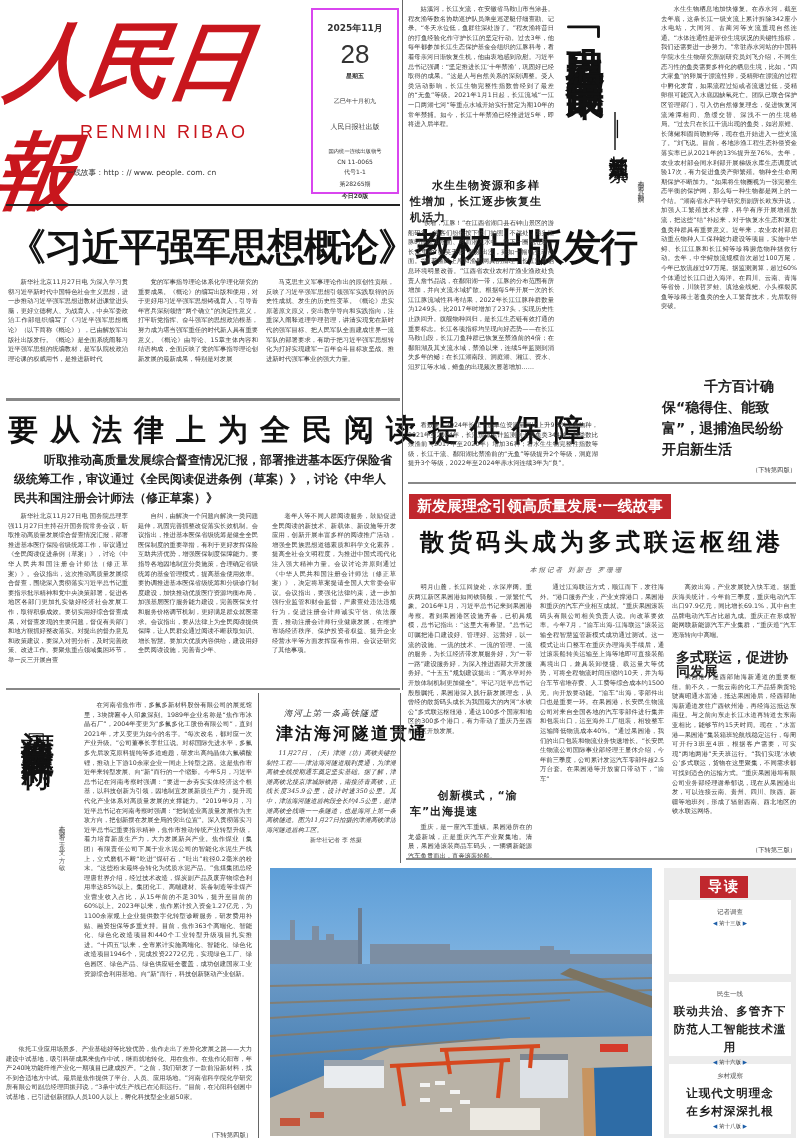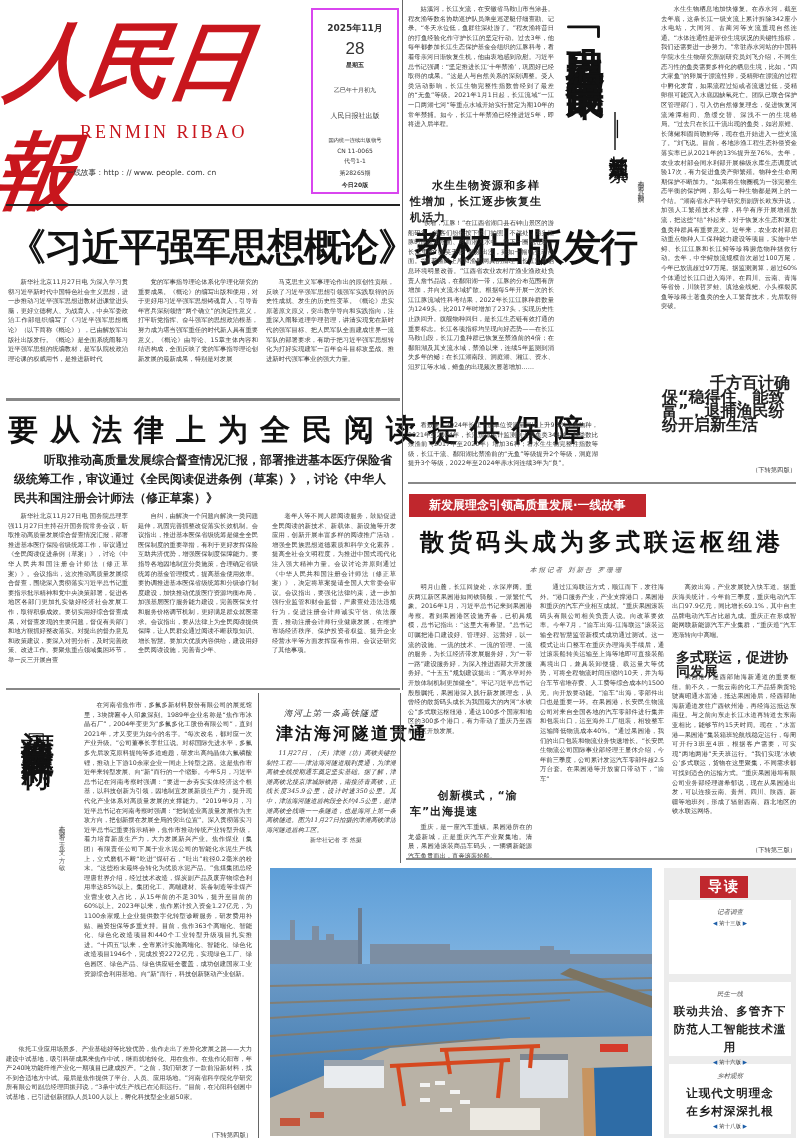--- a/index.html
+++ b/index.html
@@ -1,40 +1,40 @@
 <!DOCTYPE html>
 <html><head>
 <meta charset="utf-8">
 <style>
 *{box-sizing:border-box;margin:0;padding:0}
 body{width:800px;height:1143px;background:#fff;font-family:"DejaVu Sans","Liberation Sans",sans-serif;color:#222;position:relative;overflow:hidden}
 .abs{position:absolute}
 .body-text{font-size:6.3px;line-height:9.6px;color:#3a3a3a;text-align:justify;text-indent:2em;overflow:hidden}
 .masthead-logo{left:8px;top:6px;width:290px;height:120px;color:#c8161d;font-family:"DejaVu Serif",serif;font-size:84px;font-weight:bold;font-style:italic;letter-spacing:-4px;line-height:110px;transform:skewX(-8deg)}
-.masthead-pinyin{left:80px;top:122px;color:#c8161d;font-family:Liberation Serif, serif;font-size:18px;letter-spacing:3px}
+.masthead-pinyin{left:80px;top:122px;color:#c8161d;font-family:Liberation Sans, sans-serif;font-size:18px;letter-spacing:3px}
 .masthead-url{left:66px;top:168px;font-size:7.5px;color:#333}
 .infobox{left:311px;top:8px;width:88px;height:186px;border:2px solid #d946ef;text-align:center;font-size:6px;color:#333}
 .infobox .year{margin-top:12px;font-size:9px;font-weight:bold}
-.infobox .day{font-size:17px;font-family:"Liberation Sans",sans-serif;margin:4px 0 2px}
+.infobox .day{font-size:26px;font-family:"Liberation Sans",sans-serif;margin:4px 0 2px}
 .infobox .line{margin-top:16px}
 .rule-thick{height:2px;background:#222}
 .rule-gray{height:3px;background:#888}
 .headline-xi{left:8px;top:222px;font-size:38px;font-weight:bold;color:#111;letter-spacing:-1px;font-family:"DejaVu Sans",sans-serif}
 .headline-li{left:8px;top:410px;font-family:"DejaVu Serif",serif;font-size:30px;font-weight:bold;color:#111;letter-spacing:12px}
 .subhead-li{left:14px;top:451px;width:380px;font-size:12px;font-weight:bold;line-height:19px;color:#222}
 .vtitle{writing-mode:vertical-rl;font-weight:bold;color:#111}
-.section-tag{background:#c0272d;color:#fff;font-weight:bold;font-size:12px;padding:3px 20px;left:409px;top:494px}
+.section-tag{background:#c0272d;color:#fff;font-weight:bold;font-size:15px;padding:3px 8px;left:409px;top:494px}
 .headline-port{left:420px;top:526px;font-family:"DejaVu Serif",serif;font-size:24px;font-weight:bold;letter-spacing:4px;color:#111}
 .subhead{font-weight:bold;color:#222}
 .vrule{background:#666;width:1px}
 .photo{left:270px;top:868px;width:382px;height:268px;overflow:hidden}
 .guide{left:664px;top:868px;width:132px;height:270px;background:#ececec}
 .guide-tag{position:absolute;left:36px;top:8px;background:#c0272d;color:#fff;font-weight:bold;font-size:14px;padding:2px 8px;letter-spacing:2px}
 .guide-card{position:absolute;left:5px;width:122px;background:#fff;text-align:center}
-.guide-card .kicker{font-size:6.5px;color:#555;font-style:italic;margin-top:8px;font-family:"DejaVu Serif",serif}
+.guide-card .kicker{font-size:6.5px;color:#555;margin-top:8px;font-family:"DejaVu Serif",serif}
 .guide-card .title{font-size:11.5px;font-weight:bold;line-height:18px;color:#222;margin-top:3px;letter-spacing:1px}
 .guide-card .page{font-size:5.5px;color:#444;margin-top:3px}
 .guide-card .page b{color:#1f5fa8}
 .cont{font-size:6.3px;color:#333;text-align:right}
 </style>
 </head>
 <body>
 
 <div class="abs masthead-logo">人民日報</div>
 <div class="abs masthead-pinyin">RENMIN RIBAO</div>
@@ -72,21 +72,21 @@
 <div class="abs body-text" style="left:408px;top:4px;width:146px;height:164px">姑溪河，长江支流，在安徽省马鞍山市当涂县。程友渔等数名协助巡护队员乘坐巡逻艇仔细查勘、记录。“冬天水位低，鱼群往深处游了。”程友渔将昔日的打鱼经验化作守护长江的坚定行动。过去3年，他每年都参加长江生态保护基金会组织的江豚科考，看着母亲河日渐恢复生机，他由衷地感到欣慰。习近平总书记强调：“坚定推进长江‘十年禁渔’，巩固好已经取得的成果。”这是人与自然关系的深刻调整。受人类活动影响，长江生物完整性指数曾经到了最差的“无鱼”等级。2021年1月1日起，长江流域“一江一口两湖七河”等重点水域开始实行暂定为期10年的常年禁捕。如今，长江十年禁渔已经推进近5年，即将进入后半程。</div>
 <div class="abs subhead" style="left:410px;top:178px;width:140px;font-size:11px;line-height:16px;text-indent:2em;letter-spacing:1px">水生生物资源和多样性增加，长江逐步恢复生机活力</div>
 <div class="abs body-text" style="left:408px;top:218px;width:146px;height:152px">“快看，江豚！”在江西省湖口县石钟山景区的游船码头，游客们纷纷按下快门拍照。不远处，两头江豚时而跃出水面、时而潜入水中，留下一圈圈涟漪。长江里的“微笑天使”频频出没，宛如一幅幅生动画面。“随着渔民上岸和渔船网具的清理，长江江豚栖息环境明显改善。”江西省农业农村厅渔业渔政处负责人詹书品说，在鄱阳湖一带，江豚的分布范围有所增加，并向支流水域扩散。根据每5年开展一次的长江江豚流域性科考结果，2022年长江江豚种群数量为1249头，比2017年时增加了237头，实现历史性止跌回升。旗舰物种回归，是长江生态链有效打通的重要标志。长江各项指标均呈现向好态势——在长江马鞍山段，长江刀鱼种群已恢复至禁渔前的4倍；在鄱阳湖及其支流水域，禁渔以来，连续5年监测到消失多年的鳡；在长江湖南段、洞庭湖、湘江、资水、汨罗江等水域，鳤鱼的出现频次显著增加……</div>
 
 <div class="abs vtitle" style="left:563px;top:14px;font-size:38px;line-height:44px;letter-spacing:4px;height:360px">「巩固好已经取得的成果」</div>
 <div class="abs vrule" style="left:614px;top:112px;height:38px;width:1.5px;background:#555"></div>
 <div class="abs vtitle" style="left:606px;top:118px;font-size:20px;font-family:'DejaVu Serif',serif;font-weight:normal;letter-spacing:1px;height:220px;overflow:hidden;text-indent:-1em">——长江禁渔五年观察</div>
 <div class="abs vtitle" style="left:636px;top:175px;font-size:6.5px;font-weight:normal;color:#555;letter-spacing:2px;line-height:10px;height:90px">本报记者 郁静娴</div>
 
 <div class="abs body-text" style="left:661px;top:4px;width:136px;height:370px">水生生物栖息地加快修复。在赤水河，截至去年底，这条长江一级支流上累计拆除342座小水电站，大同河、古蔺河等支流重现自然连通。“水体连通性是评价生境状况的关键性指标，我们还需要进一步努力。”常驻赤水河站的中国科学院水生生物研究所副研究员刘飞介绍，不同生态习性的鱼类需要多样化的栖息生境，比如，“四大家鱼”的卵属于漂流性卵，受精卵在漂流的过程中孵化发育，如果流程过短或者流速过低，受精卵很可能沉入水底因缺氧死亡。团队已联合保护区管理部门，引入仿自然修复理念，促进恢复河流滩潭相间、急缓交替、深浅不一的生境格局。“过去只在长江干流出现的鱼类，如岩原鲤、长薄鳅和圆筒吻鮈等，现在也开始进入一些支流了。”刘飞说。目前，各地涉渔工程生态补偿资金落实率已从2021年的13%提升至76%。去年，农业农村部会同水利部开展梯级水库生态调度试验17次，有力促进鱼类产卵繁殖。物种全生命周期保护不断加力。“如果将生物圈视为一张完整生态平衡的保护网，那么每一种生物都是网上的一个结。”湖南省水产科学研究所副所长欧东升说，加强人工繁殖技术支撑，科学有序开展增殖放流，把这些“结”补起来，对于恢复水生态和复壮鱼类种群具有重要意义。近年来，农业农村部启动重点物种人工保种能力建设等项目，实施中华鲟、长江江豚和长江鲟等珍稀濒危物种拯救行动。去年，中华鲟放流规模首次超过100万尾，今年已放流超过97万尾。据监测测算，超过60%个体通过长江口进入海洋。在四川、云南、青海等省份，川陕哲罗鲑、滇池金线鲃、小头裸裂尻鱼等珍稀土著鱼类的全人工繁育技术，先后取得突破。</div>
-<div class="abs subhead" style="left:662px;top:376px;width:134px;font-size:16px;line-height:14px;text-indent:3em">千方百计确保“稳得住、能致富”，退捕渔民纷纷开启新生活</div>
+<div class="abs subhead" style="left:662px;top:376px;width:134px;font-size:14px;line-height:21px;text-indent:3em">千方百计确保“稳得住、能致富”，退捕渔民纷纷开启新生活</div>
 <div class="abs body-text" style="left:408px;top:420px;width:190px;height:48px">看数量，2024年长江干流单位资源量同比上升9.5%；看物种，2021年至2024年，长江流域累计监测到土著鱼类344种，种类数比禁渔前（2017年至2020年）增加36种；看水生生物完整性指数等级，长江干流、鄱阳湖比禁渔前的“无鱼”等级提升2个等级，洞庭湖提升3个等级，2022年至2024年赤水河连续3年为“良”。</div>
 <div class="abs body-text" style="left:608px;top:420px;width:188px;height:40px"></div>
 <div class="abs cont" style="left:700px;top:466px;width:96px">（下转第四版）</div>
 <div class="abs rule-gray" style="left:408px;top:482px;width:388px;height:2px"></div>
 
 <div class="abs vrule" style="left:402px;top:480px;height:210px"></div>
 <div class="abs section-tag">新发展理念引领高质量发展·一线故事</div>
 <div class="abs headline-port">散货码头成为多式联运枢纽港</div>
 <div class="abs" style="left:530px;top:566px;font-size:6.5px;color:#555;font-style:italic;letter-spacing:2px;font-family:'DejaVu Serif',serif">本报记者 刘新吾 罗珊珊</div>
 <div class="abs body-text" style="left:408px;top:582px;width:124px;height:200px">明月山麓，长江回旋处，水深岸阔。重庆两江新区果园港如同铁骑般，一派繁忙气象。2016年1月，习近平总书记来到果园港考察。看到果园港区设施齐备，已初具规模，总书记指出：“这里大有希望。”总书记叮嘱把港口建设好、管理好、运营好，以一流的设施、一流的技术、一流的管理、一流的服务，为长江经济带发展服务好，为“一带一路”建设服务好，为深入推进西部大开发服务好。“十五五”规划建议提出：“高水平对外开放体制机制更加健全”。牢记习近平总书记殷殷嘱托，果园港深入践行新发展理念，从曾经的散货码头成长为我国最大的内河“水铁公”多式联运枢纽港，通达100多个国家和地区的300多个港口，有力带动了重庆乃至西部地区开放发展。</div>

